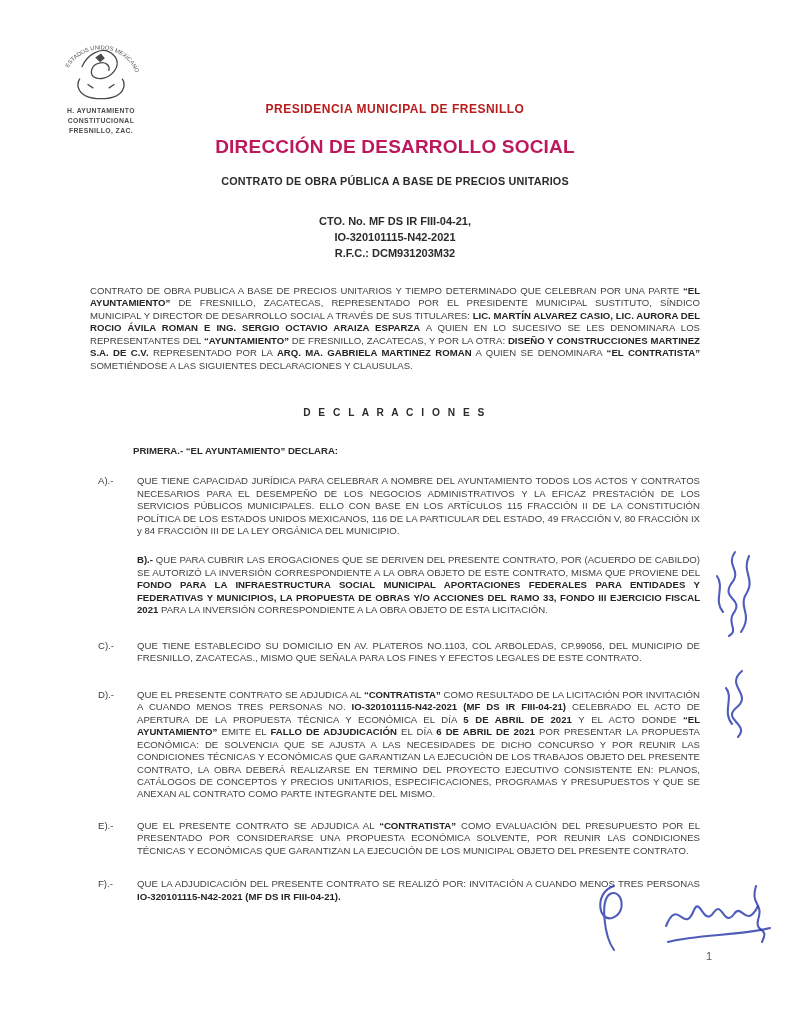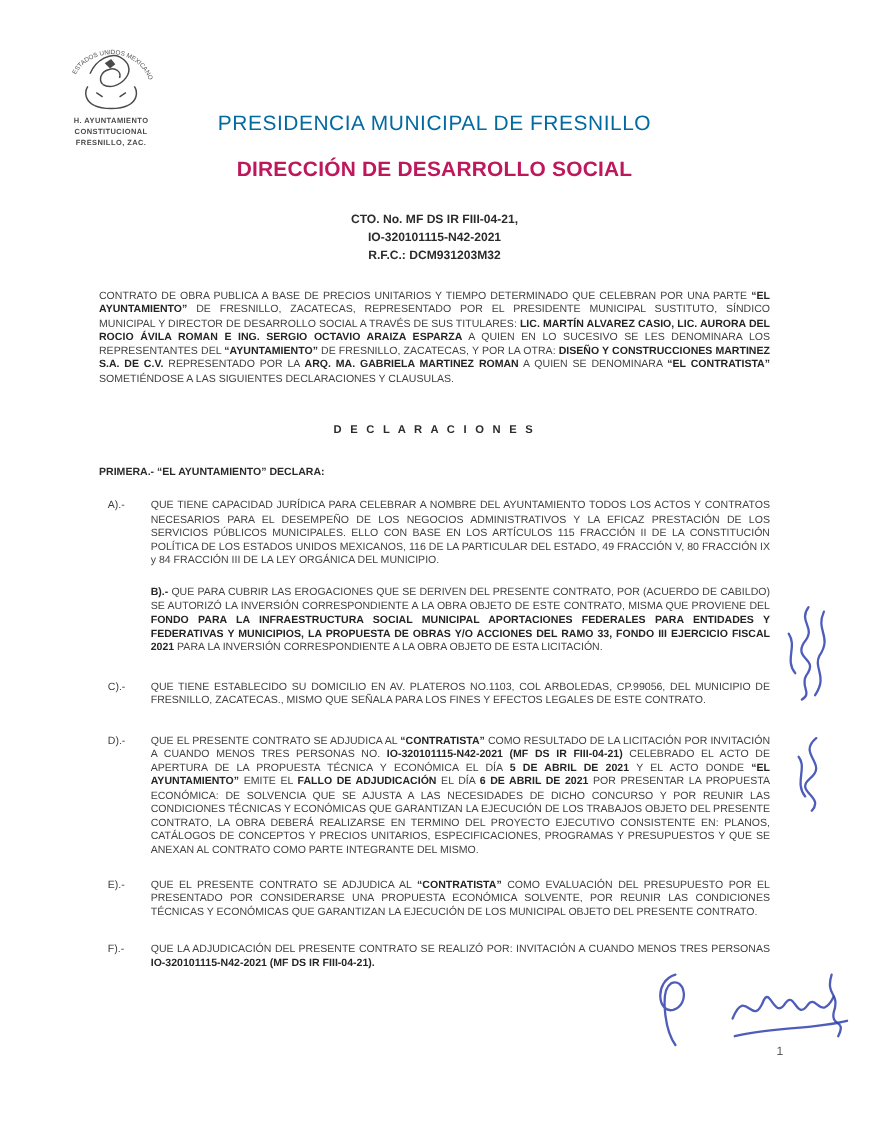--- a/index.html
+++ b/index.html
@@ -15,30 +15,30 @@
   }
   .content{position:absolute;left:0;top:0;width:790px;padding:0 90px;box-sizing:border-box;}
 
   
   .logo-wrap{position:absolute;left:46px;top:28px;width:110px;text-align:center;}
   .logo-wrap svg{width:96px;height:78px;display:block;margin:0 auto;}
   .logo-caption{font-size:6.8px;font-weight:bold;color:#4a4a4a;line-height:1.5;letter-spacing:.4px;}
 
   
   .header{padding-top:102px;text-align:center;}
-  .doc-title{font-size:19px;font-weight:400;color:#0369a1;letter-spacing:.5px;margin:0;}
+  .doc-title{font-size:12px;font-weight:700;color:#b91c1c;letter-spacing:.5px;margin:0;}
   .dept-title{font-size:19px;font-weight:700;color:#be185d;margin:20px 0 0 0;letter-spacing:.2px;}
   .contract-heading{font-size:10.8px;font-weight:700;color:#2b2b2b;margin:17px 0 0 0;letter-spacing:.2px;}
   .cto-block{margin-top:27px;font-size:11px;font-weight:700;color:#2b2b2b;line-height:1.45;}
 
   
   .bodytext{margin-top:23px;text-align:justify;font-size:9.6px;line-height:1.3;color:#414141;}
   .b{font-weight:700;color:#252525;}
   .decl-heading{text-align:center;font-size:10.2px;font-weight:700;color:#2b2b2b;margin:35px 0 0 0;letter-spacing:2.5px;}
-  .primera{font-size:9.6px;font-weight:700;color:#2b2b2b;margin-top:27px;}
+  .primera{font-size:9.6px;font-weight:700;color:#2b2b2b;margin-top:27px;margin-left:43px;}
   .decl-item{display:flex;margin-top:0;}
   .decl-label{flex:none;width:47px;font-size:9.6px;color:#3c3c3c;padding-left:8px;box-sizing:border-box;}
   .decl-body{flex:1;text-align:justify;font-size:9.6px;line-height:1.3;color:#414141;margin:0;}
   .mt-a{margin-top:19px;}
   .mt-b{margin-top:17px;align-items:center;}
   .decl-item.indent-b .decl-label{width:47px;}
   .mt-c{margin-top:23px;}
   .mt-d{margin-top:24px;}
   .mt-e{margin-top:19px;}
   .mt-f{margin-top:21px;}
@@ -78,20 +78,21 @@
       <div>CONSTITUCIONAL</div>
       <div>FRESNILLO, ZAC.</div>
     </div>
   </div>
 
   <div class="content">
 
     <div class="header">
       <h1 class="doc-title">PRESIDENCIA MUNICIPAL DE FRESNILLO</h1>
       <h2 class="dept-title">DIRECCIÓN DE DESARROLLO SOCIAL</h2>
+      <h3 class="contract-heading">CONTRATO DE OBRA PÚBLICA A BASE DE PRECIOS UNITARIOS</h3>
       <div class="cto-block">
         <div>CTO. No. MF DS IR FIII-04-21,</div>
         <div>IO-320101115-N42-2021</div>
         <div>R.F.C.: DCM931203M32</div>
       </div>
     </div>
 
     <p class="bodytext"><span>CONTRATO DE OBRA PUBLICA A BASE DE PRECIOS UNITARIOS Y TIEMPO DETERMINADO QUE CELEBRAN POR UNA PARTE </span><span class="b">“EL AYUNTAMIENTO”</span><span> DE FRESNILLO, ZACATECAS, REPRESENTADO POR EL PRESIDENTE MUNICIPAL SUSTITUTO, SÍNDICO MUNICIPAL Y DIRECTOR DE DESARROLLO SOCIAL A TRAVÉS DE SUS TITULARES: </span><span class="b">LIC. MARTÍN ALVAREZ CASIO, LIC. AURORA DEL ROCIO ÁVILA ROMAN E  ING. SERGIO OCTAVIO ARAIZA ESPARZA</span><span> A QUIEN EN LO SUCESIVO SE LES DENOMINARA LOS REPRESENTANTES DEL </span><span class="b">“AYUNTAMIENTO”</span><span> DE FRESNILLO, ZACATECAS, Y POR LA OTRA: </span><span class="b">DISEÑO Y CONSTRUCCIONES MARTINEZ S.A. DE C.V.</span><span> REPRESENTADO POR LA  </span><span class="b">ARQ. MA. GABRIELA MARTINEZ ROMAN</span><span>  A QUIEN SE DENOMINARA </span><span class="b">“EL CONTRATISTA”</span><span> SOMETIÉNDOSE A LAS  SIGUIENTES DECLARACIONES Y CLAUSULAS.</span></p>
 
     <div class="decl-heading">D E C L A R A C I O N E S</div>

